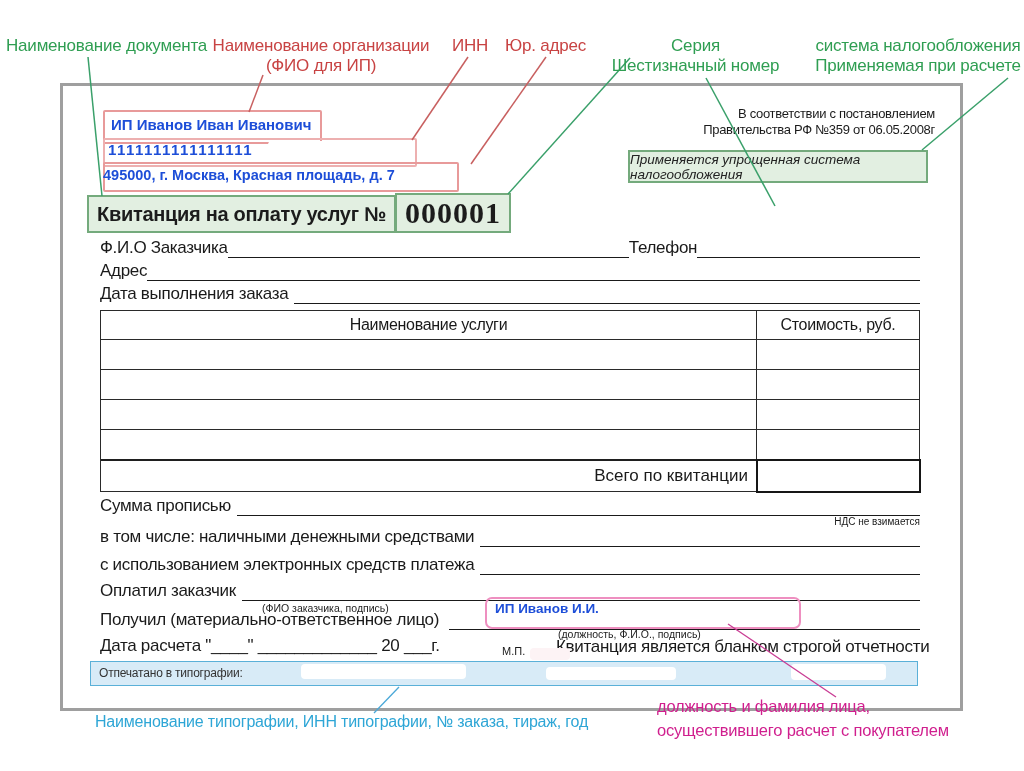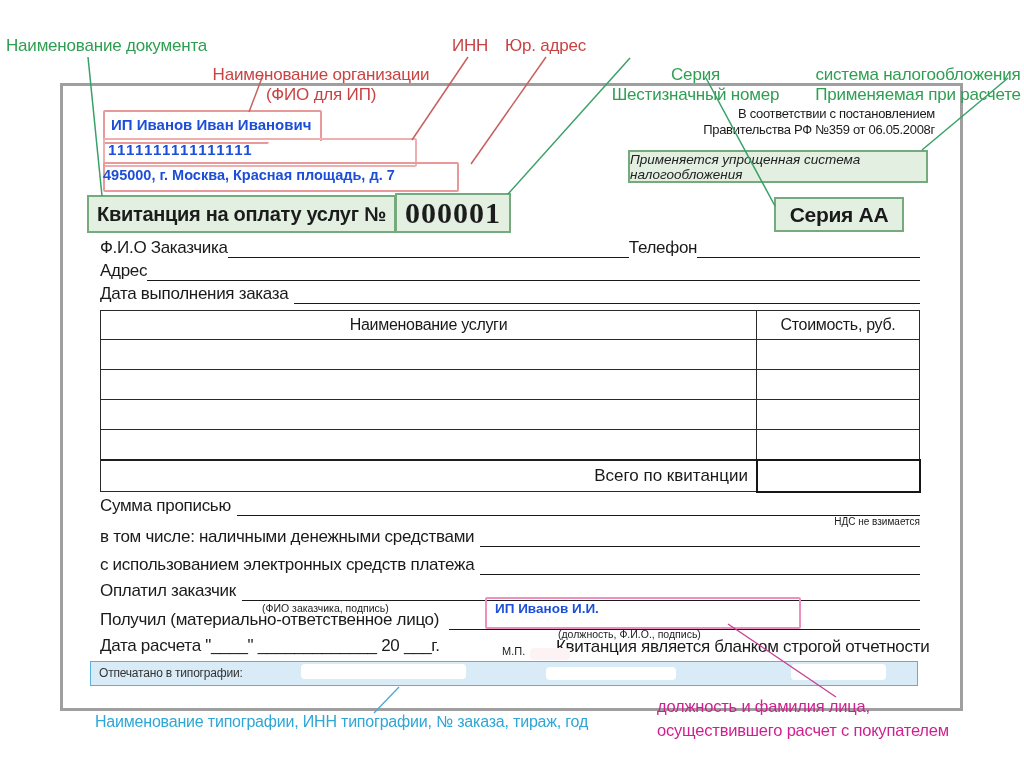--- a/index.html
+++ b/index.html
@@ -1,21 +1,21 @@
 <!DOCTYPE html>
 <html><head>
 <meta charset="utf-8">
 <style>
   html,body{margin:0;padding:0;background:#fff;}
   .page{position:relative;width:1024px;height:771px;background:#ffffff;overflow:hidden;
         font-family:"Liberation Sans",sans-serif;color:#1a1a1a;}
   .abs{position:absolute;}
   
   .ann{position:absolute;font-size:17px;letter-spacing:-0.2px;line-height:20px;white-space:nowrap;}
-  .ann.center{text-align:center;white-space:normal;margin-top:29px;}
+  .ann.center{text-align:center;white-space:normal;}
   .green{color:#2f9e52;}
   .red{color:#c84343;}
   .cyan{color:#2ea6d6;}
   .magenta{color:#d01f8e;}
   
   .sheet{position:absolute;left:60px;top:83px;width:897px;height:622px;border:3px solid #9f9f9f;background:#fff;}
   
   .pinkbox{position:absolute;border:2px solid #e89a9a;border-radius:2px;background:transparent;}
   .purple{color:#1d4ed8;font-weight:bold;}
   
@@ -73,23 +73,20 @@
 
   <div class="pinkbox" style="left:103px;top:162px;width:352px;height:26px;"></div>
   <div class="abs purple" style="left:103px;top:167px;font-size:14.5px;">495000, г. Москва, Красная площадь, д. 7</div>
 
   <div class="greenbox" style="left:87px;top:195px;width:305px;height:34px;">
     <span class="title-text">Квитанция на оплату услуг №</span>
   </div>
   <div class="greenbox" style="left:395px;top:193px;width:112px;height:36px;">
     <span class="num-text">000001</span>
   </div>
-  <div class="greenbox" style="left:774px;top:197px;width:126px;height:31px;">
-    <span class="series-text">Серия АА</span>
-  </div>
 
   <div class="row" style="left:100px;top:236px;width:820px;height:22px;">
     <span class="lbl">Ф.И.О Заказчика</span>
     <span class="fill f1"></span>
     <span class="lbl">Телефон</span>
     <span class="fill f2"></span>
   </div>
 
   <div class="row" style="left:100px;top:259px;width:820px;height:22px;">
     <span class="lbl">Адрес</span>
@@ -154,21 +151,21 @@
     <span style="width:6px;"></span>
     <span class="fill fx"></span>
   </div>
   <div class="abs small" style="left:262px;top:602px;">(ФИО заказчика, подпись)</div>
 
   <div class="row" style="left:100px;top:606px;width:820px;height:24px;">
     <span class="lbl">Получил (материально-ответственное лицо)</span>
     <span style="width:10px;"></span>
     <span class="fill fx"></span>
   </div>
-  <div class="pinkbox" style="left:485px;top:597px;width:312px;height:28px;border-color:#ee8fc0;">
+  <div class="pinkbox" style="left:485px;top:597px;width:312px;height:28px;border-color:#ee8fc0;border-radius:7px;">
     <div class="purple" style="padding:2px 0 0 8px;font-size:13.5px;">ИП Иванов И.И.</div>
   </div>
   <div class="abs small" style="left:558px;top:628px;">(должность, Ф.И.О., подпись)</div>
 
   <div class="abs f" style="left:100px;top:636px;font-size:17px;">Дата расчета "____" _____________ 20 ___г.</div>
   <div class="abs" style="left:502px;top:645px;font-size:11px;letter-spacing:0;">М.П.</div>
   <div class="abs f" style="left:556px;top:637px;font-size:17px;">Квитанция является бланком строгой отчетности</div>
 
   <div class="bluebar">
     <span class="lbl">Отпечатано в типографии:</span>

